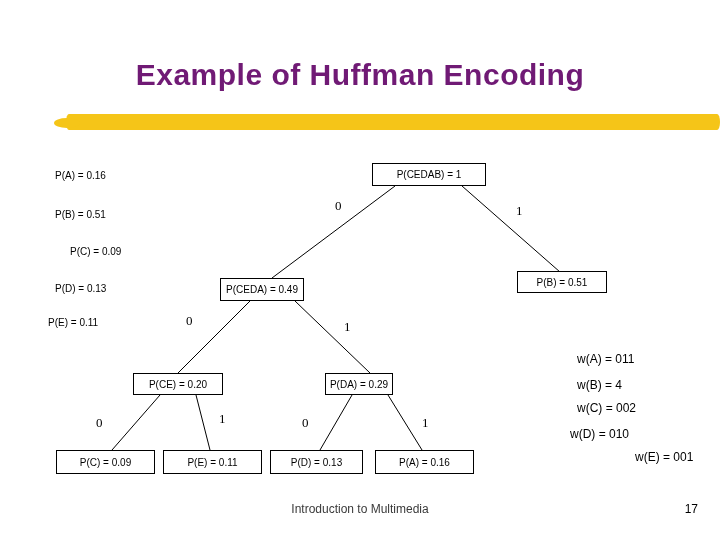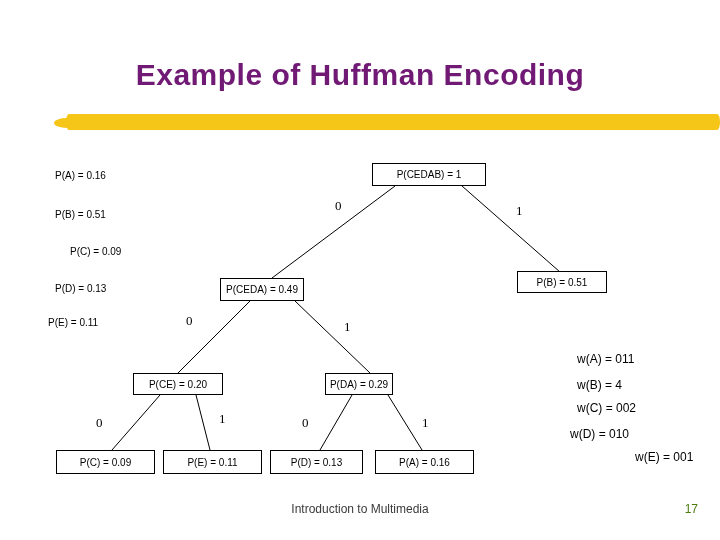--- a/index.html
+++ b/index.html
@@ -91,21 +91,21 @@
     text-align:center;
     font-size:12px;
     color:#3a3a3a;
     font-family:"Liberation Sans", sans-serif;
   }
   .footer-page {
     position:absolute;
     right:22px;
     bottom:24px;
     font-size:12px;
-    color:#4d7c0f;
+    color:#000000;
     font-family:"Liberation Sans", sans-serif;
   }
 </style>
 </head>
 <body>
 
 <div id="slide">
 
   <div class="title">Example of Huffman Encoding</div>
   <div class="title-underline"></div>

